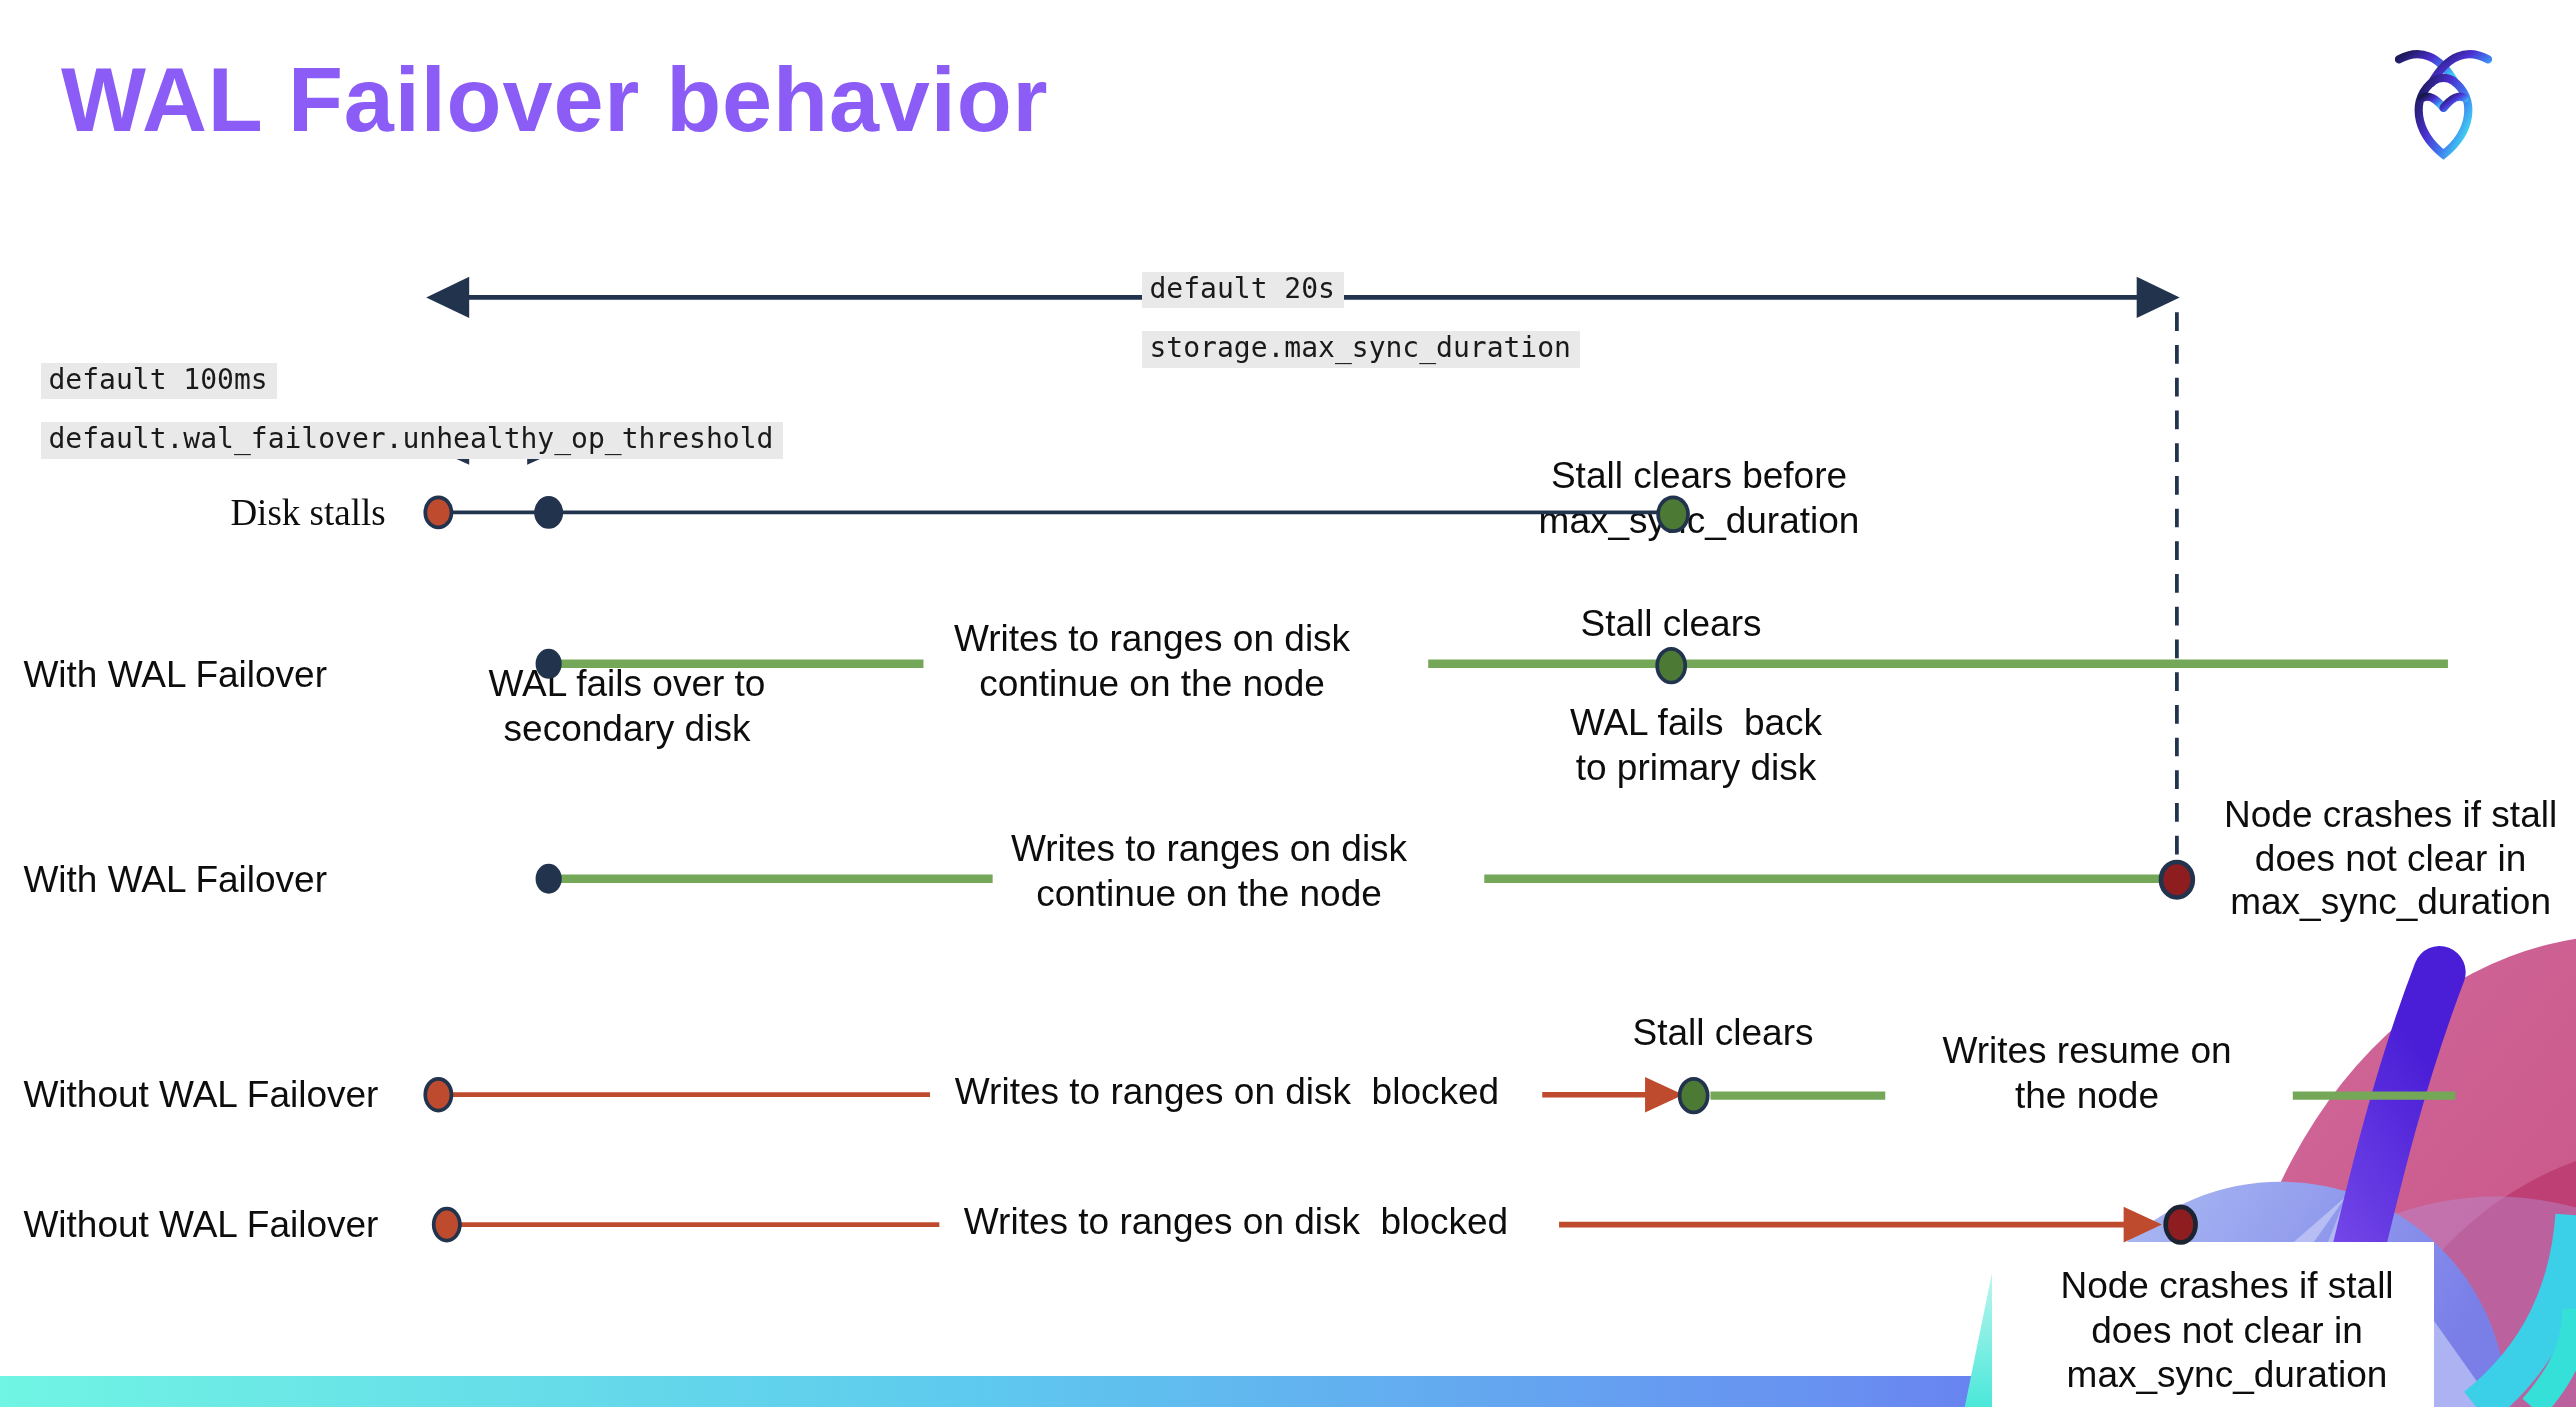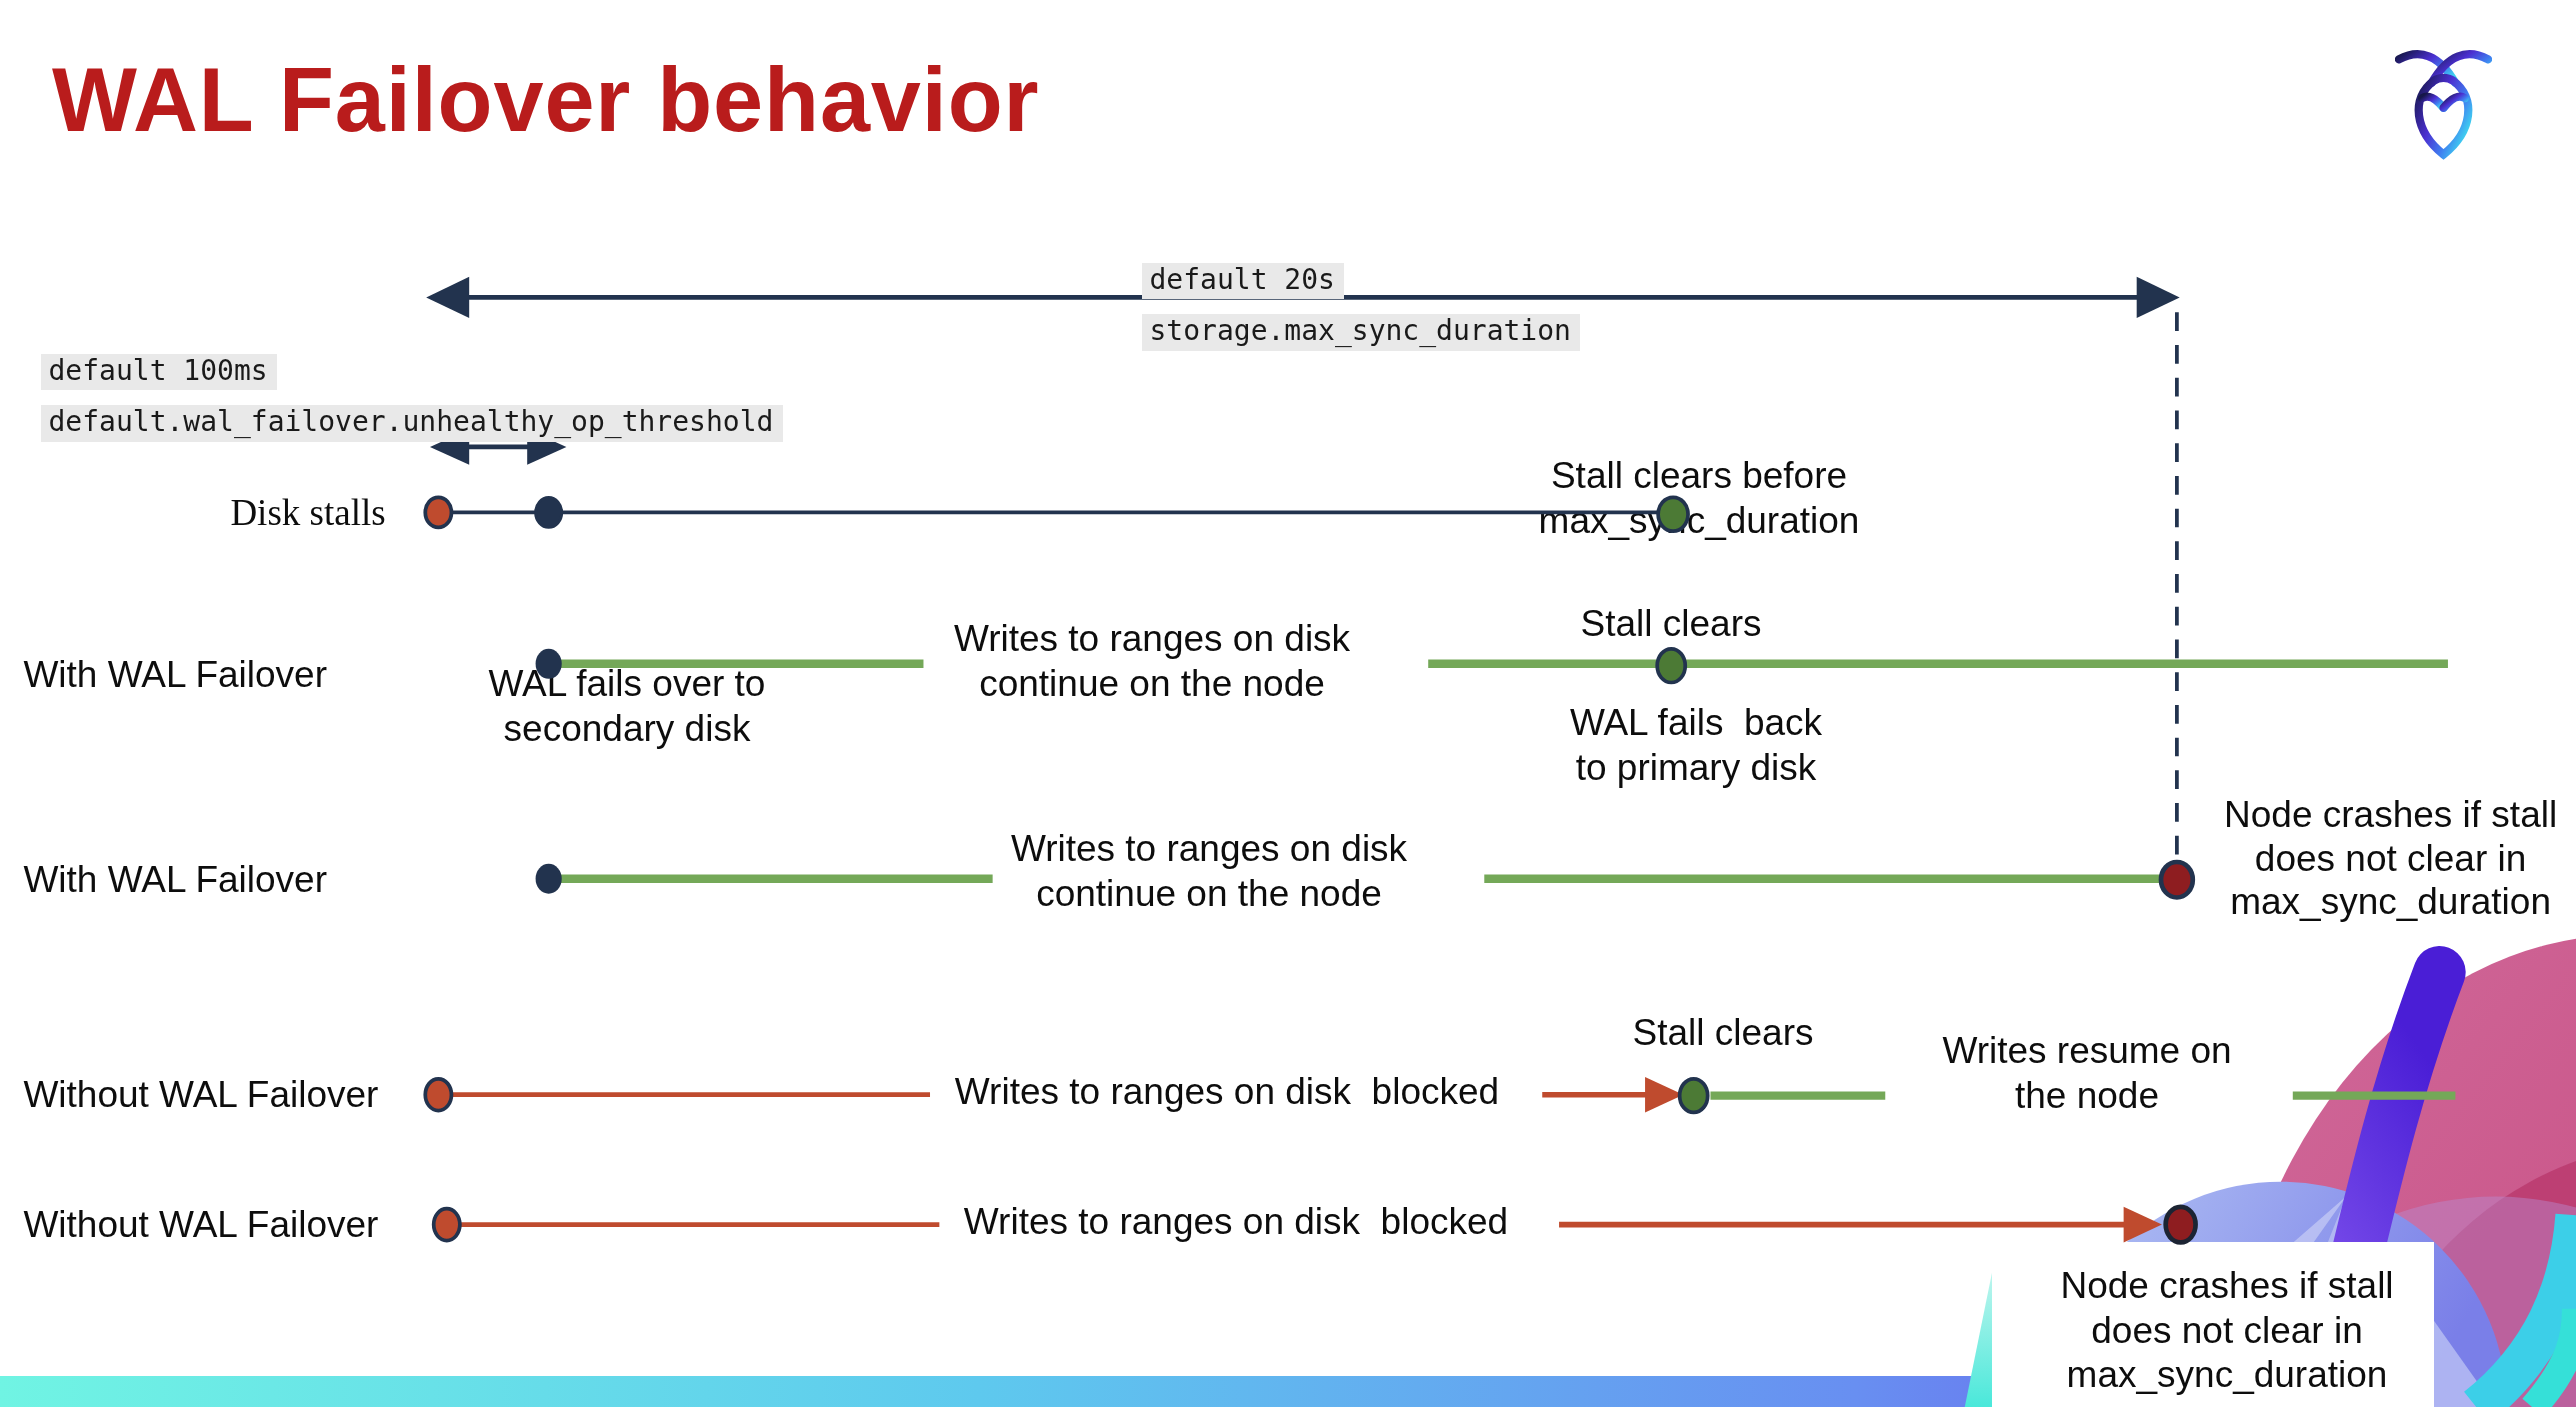--- a/index.html
+++ b/index.html
@@ -4,24 +4,24 @@
 <style>
   html,body{margin:0;padding:0;background:#ffffff;}
   #canvas{
     position:relative;width:2576px;height:1408px;overflow:hidden;background:#ffffff;
     font-family:"Liberation Sans",sans-serif;color:#0d0d0d;
   }
   .t{position:absolute;font-size:37px;line-height:1.22;color:#0d0d0d;white-space:pre-wrap;text-align:center;}
   .center{transform:translate(-50%,-50%);text-align:center;}
   .vcenter{transform:translateY(-50%);}
   .title{
-    position:absolute;left:52px;top:49px;font-size:90px;font-weight:800;
-    letter-spacing:0.9px;color:#b91c1c;
+    position:absolute;left:61px;top:49px;font-size:90px;font-weight:800;
+    letter-spacing:0.9px;color:#8b5cf6;
   }
-  .codegroup{position:absolute;display:flex;flex-direction:column;align-items:flex-start;gap:15px;z-index:6;}
+  .codegroup{position:absolute;display:flex;flex-direction:column;align-items:flex-start;gap:23px;z-index:6;margin-top:9px;}
   .code{
     display:inline-block;background:#e9e9e9;color:#1a1a1a;
     font-family:"DejaVu Sans Mono",monospace;font-size:28px;line-height:1.1;
     padding:1.9px 9.3px 3.7px 7.5px;
   }
   .overlay{position:absolute;left:0;top:0;z-index:4;}
   .art{position:absolute;left:1916px;top:916px;z-index:2;}
   .footer-bar{
     position:absolute;left:0;top:1376px;width:2576px;height:32px;z-index:1;
     background:linear-gradient(90deg,#70f4e3 0%,#5ec9ee 38%,#688ff1 72%,#6a46ea 100%);

